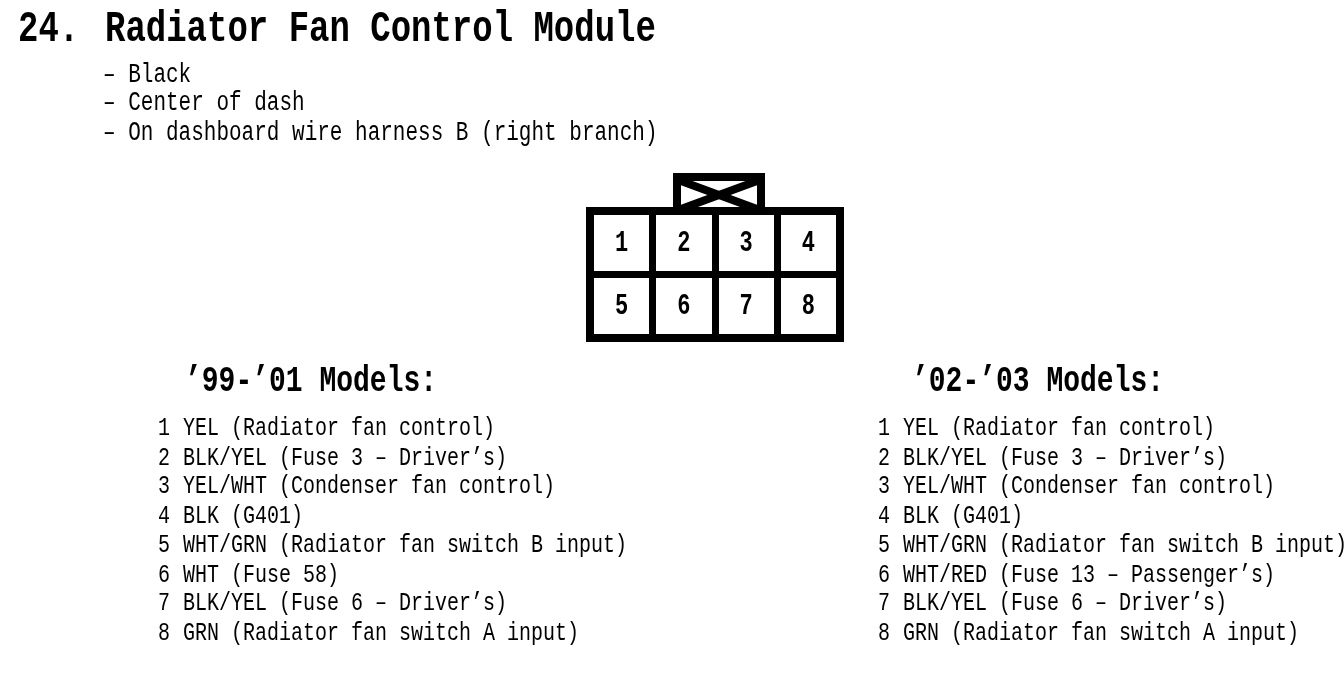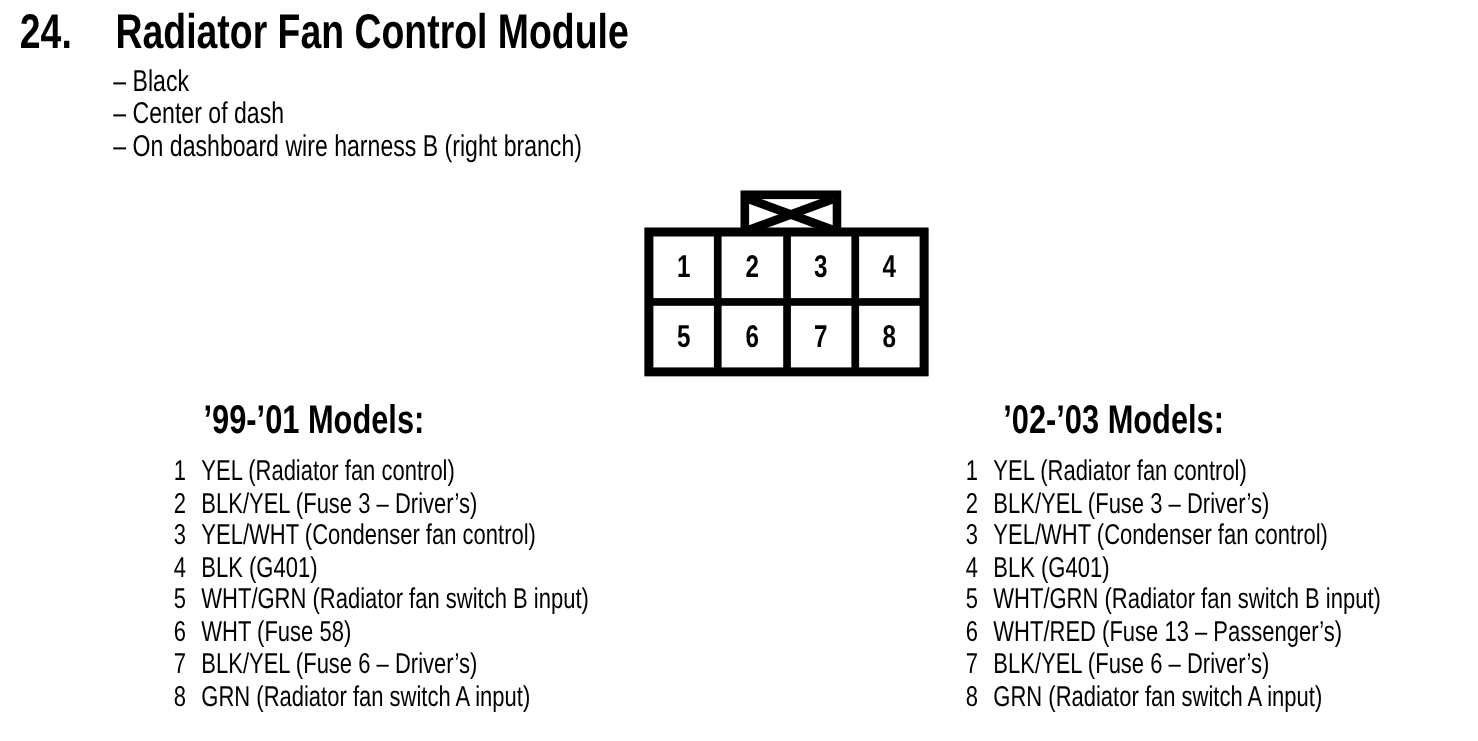--- a/index.html
+++ b/index.html
@@ -1,18 +1,18 @@
 <!DOCTYPE html>
 <html><head>
 <meta charset="utf-8">
 <style>
   html,body{margin:0;padding:0;background:#ffffff;}
   .page{
     position:relative;width:1344px;height:674px;background:#ffffff;color:#000;
-    font-family:Liberation Sans, sans-serif;overflow:hidden;
+    font-family:Liberation Mono, monospace;overflow:hidden;
   }
   
   .stretch{transform:scaleY(1.3);transform-origin:0 0;}
 
   .sec-num{position:absolute;left:18px;top:7px;font-size:34px;font-weight:700;line-height:1;white-space:nowrap;}
   .title{position:absolute;left:105px;top:7px;font-size:34px;font-weight:700;line-height:1;white-space:nowrap;}
 
   .notes{position:absolute;left:103px;top:61px;font-size:21px;line-height:22.3px;white-space:nowrap;}
 
   .tab{position:absolute;left:673px;top:173px;}

